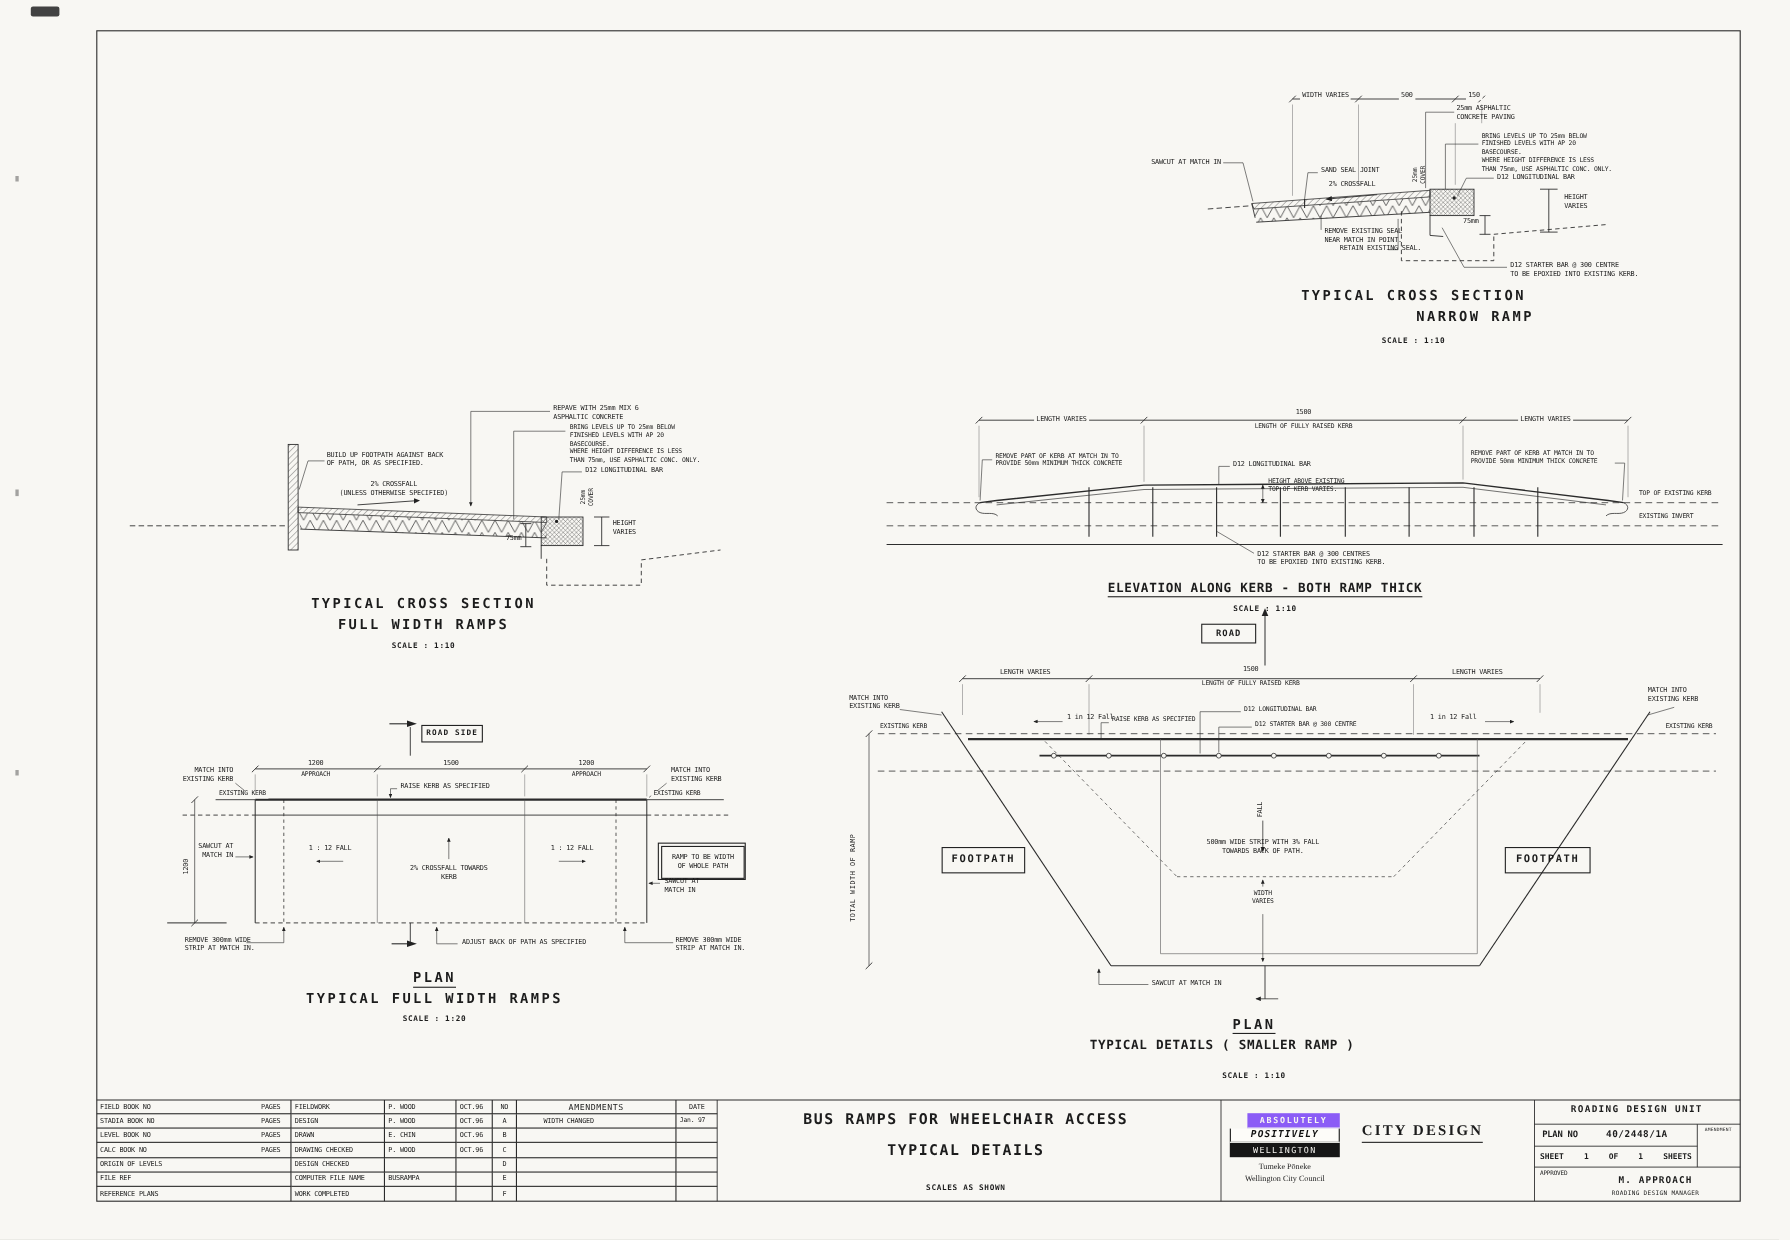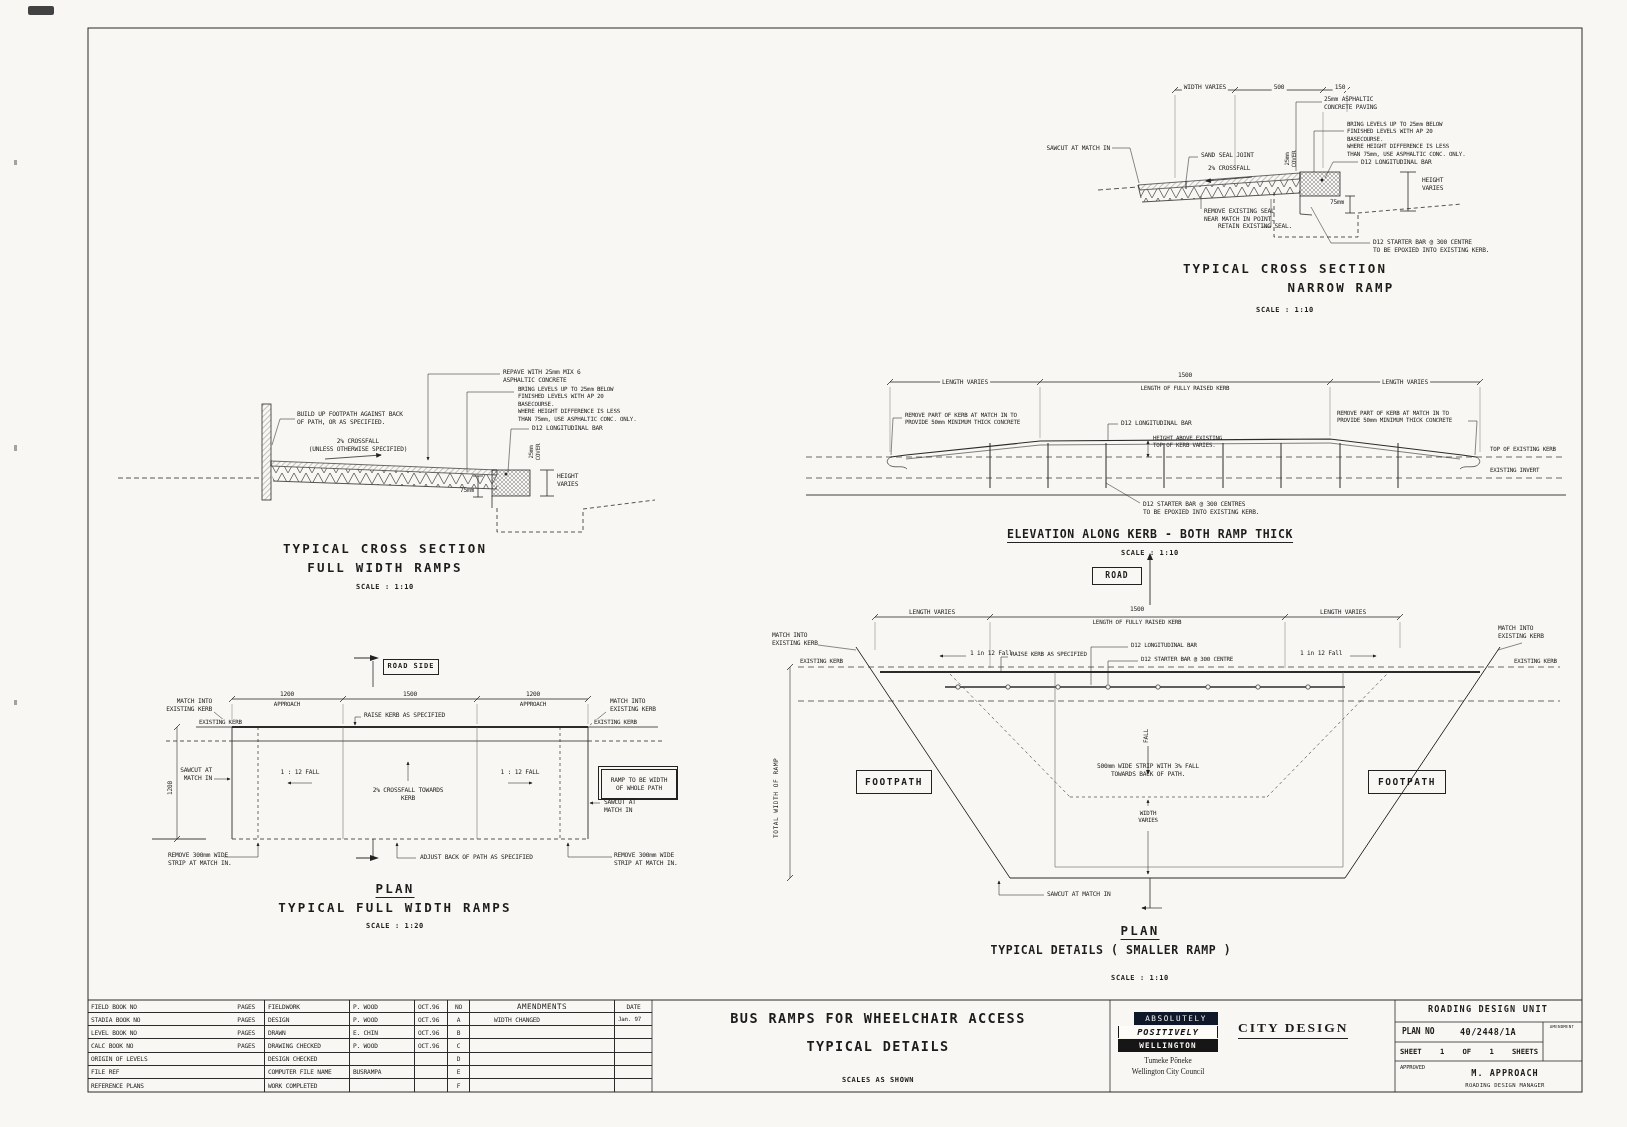--- a/index.html
+++ b/index.html
@@ -28,23 +28,23 @@
        border-right:0;font-size:6.2px;letter-spacing:-0.2px;}
   .tc{border-right:1px solid #2b2b2b;border-bottom:1px solid #2b2b2b;display:flex;align-items:center;
       padding:0 3px;overflow:hidden;white-space:nowrap;}
   .tc.last{border-bottom:0;}
   .tc.end{border-right:0;}
   .sp{display:flex;justify-content:space-between;width:100%;padding-right:6px;}
   .ctr{justify-content:center;padding:0;}
   .amh{font-size:7.5px;letter-spacing:0.5px;}
   
   .logo{position:absolute;left:1118px;top:1012px;width:100px;text-align:center;}
-  .lg1{background:#0f172a;color:#f6f5f1;font-size:7.6px;font-weight:normal;letter-spacing:1.6px;padding:2px 0;border-bottom:1px solid #f6f5f1;margin-left:16px;}
+  .lg1{background:#8b5cf6;color:#f6f5f1;font-size:7.6px;font-weight:bold;letter-spacing:1.6px;padding:2px 0;border-bottom:1px solid #f6f5f1;margin-left:16px;}
   .lg2{background:#fdfcf9;color:#111;border-left:1.5px solid #161616;border-right:1.5px solid #161616;font-size:8.6px;font-weight:bold;font-style:italic;letter-spacing:1px;padding:1px 0;}
-  .lg3{background:#161616;color:#f6f5f1;font-size:7.6px;font-weight:bold;letter-spacing:1.2px;padding:2px 0;border-top:1px solid #f6f5f1;}
+  .lg3{background:#161616;color:#f6f5f1;font-size:7.6px;font-weight:normal;letter-spacing:1.2px;padding:2px 0;border-top:1px solid #f6f5f1;}
   .lgsub{font-family:"Liberation Serif",serif;font-size:7.4px;line-height:1.5;margin-top:3px;}
   .cd{position:absolute;left:1238px;top:1020px;font-family:"Liberation Serif",serif;font-size:13.5px;
       font-weight:bold;letter-spacing:2px;border-bottom:1.5px solid #222;padding-bottom:2px;}
   .art{position:absolute;background:#222;}
 </style>
 </head>
 <body>
 
 <div id="paper">
 

